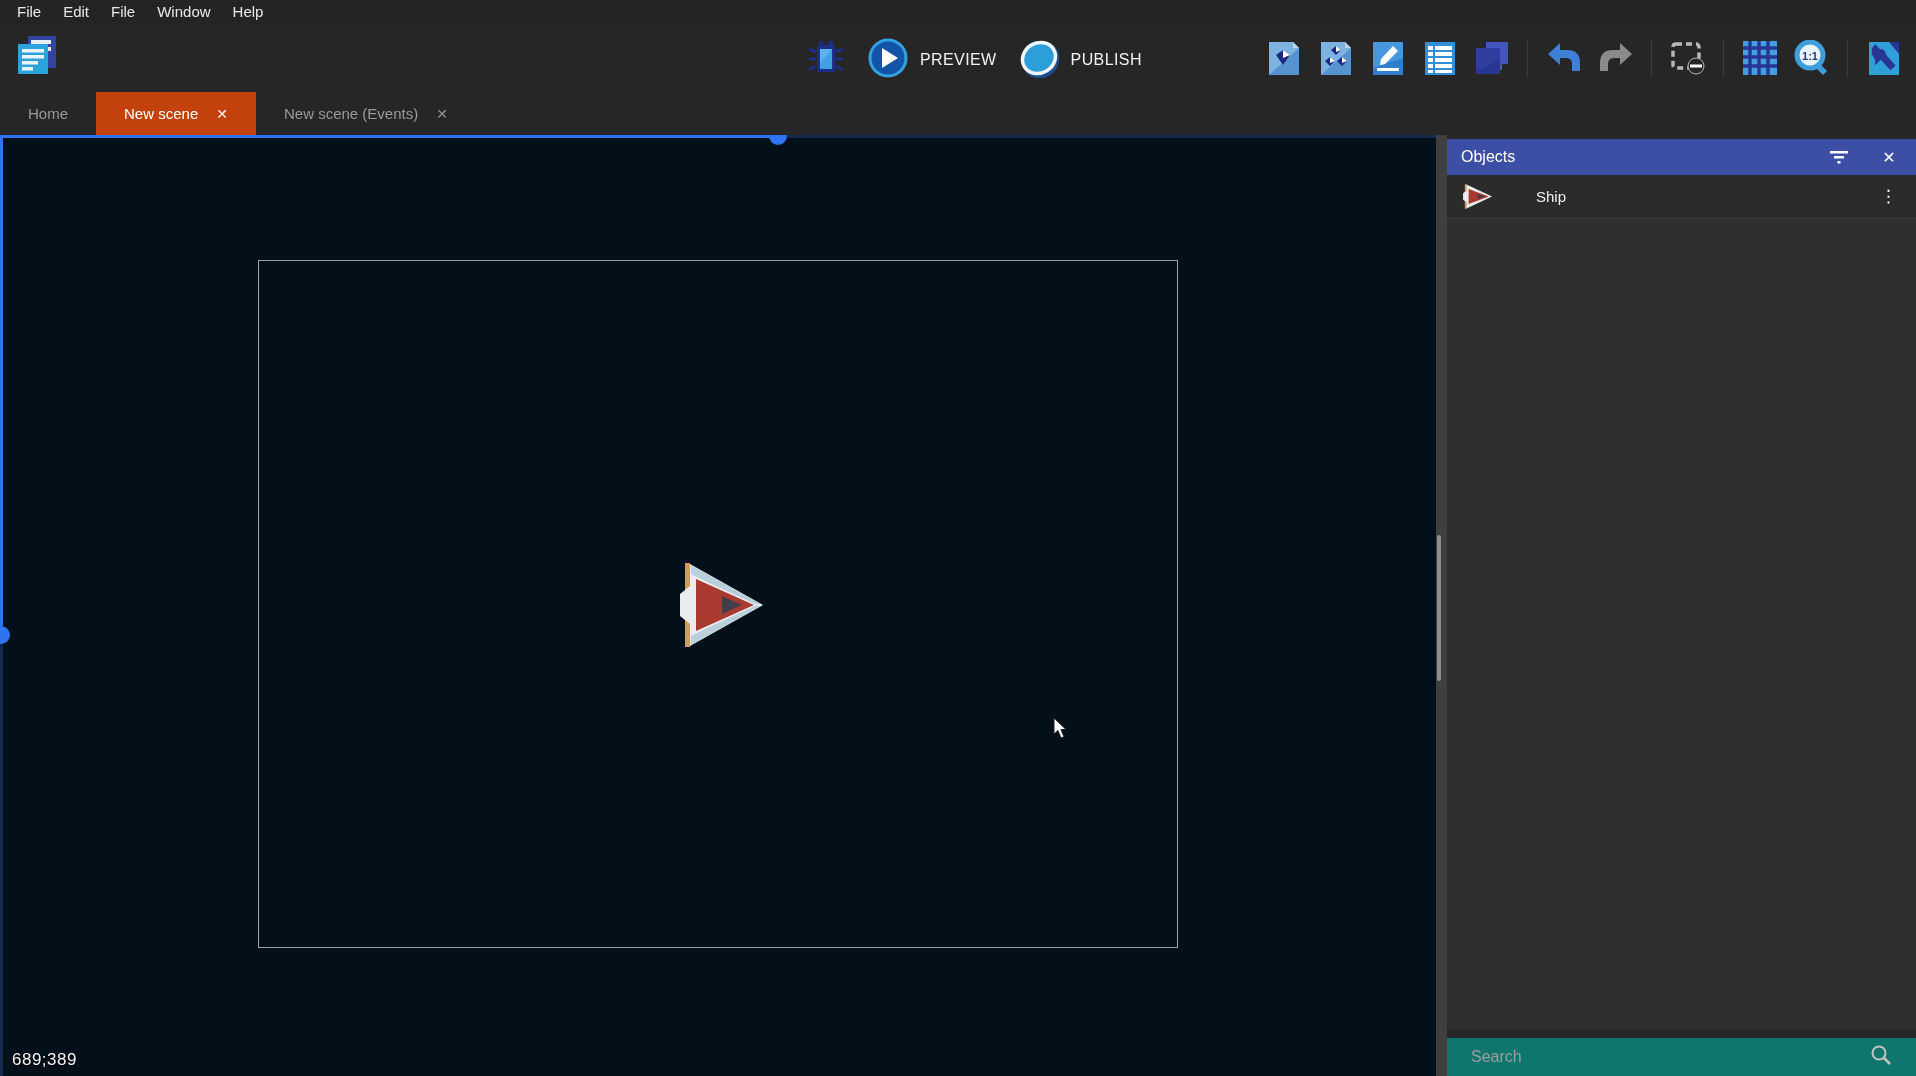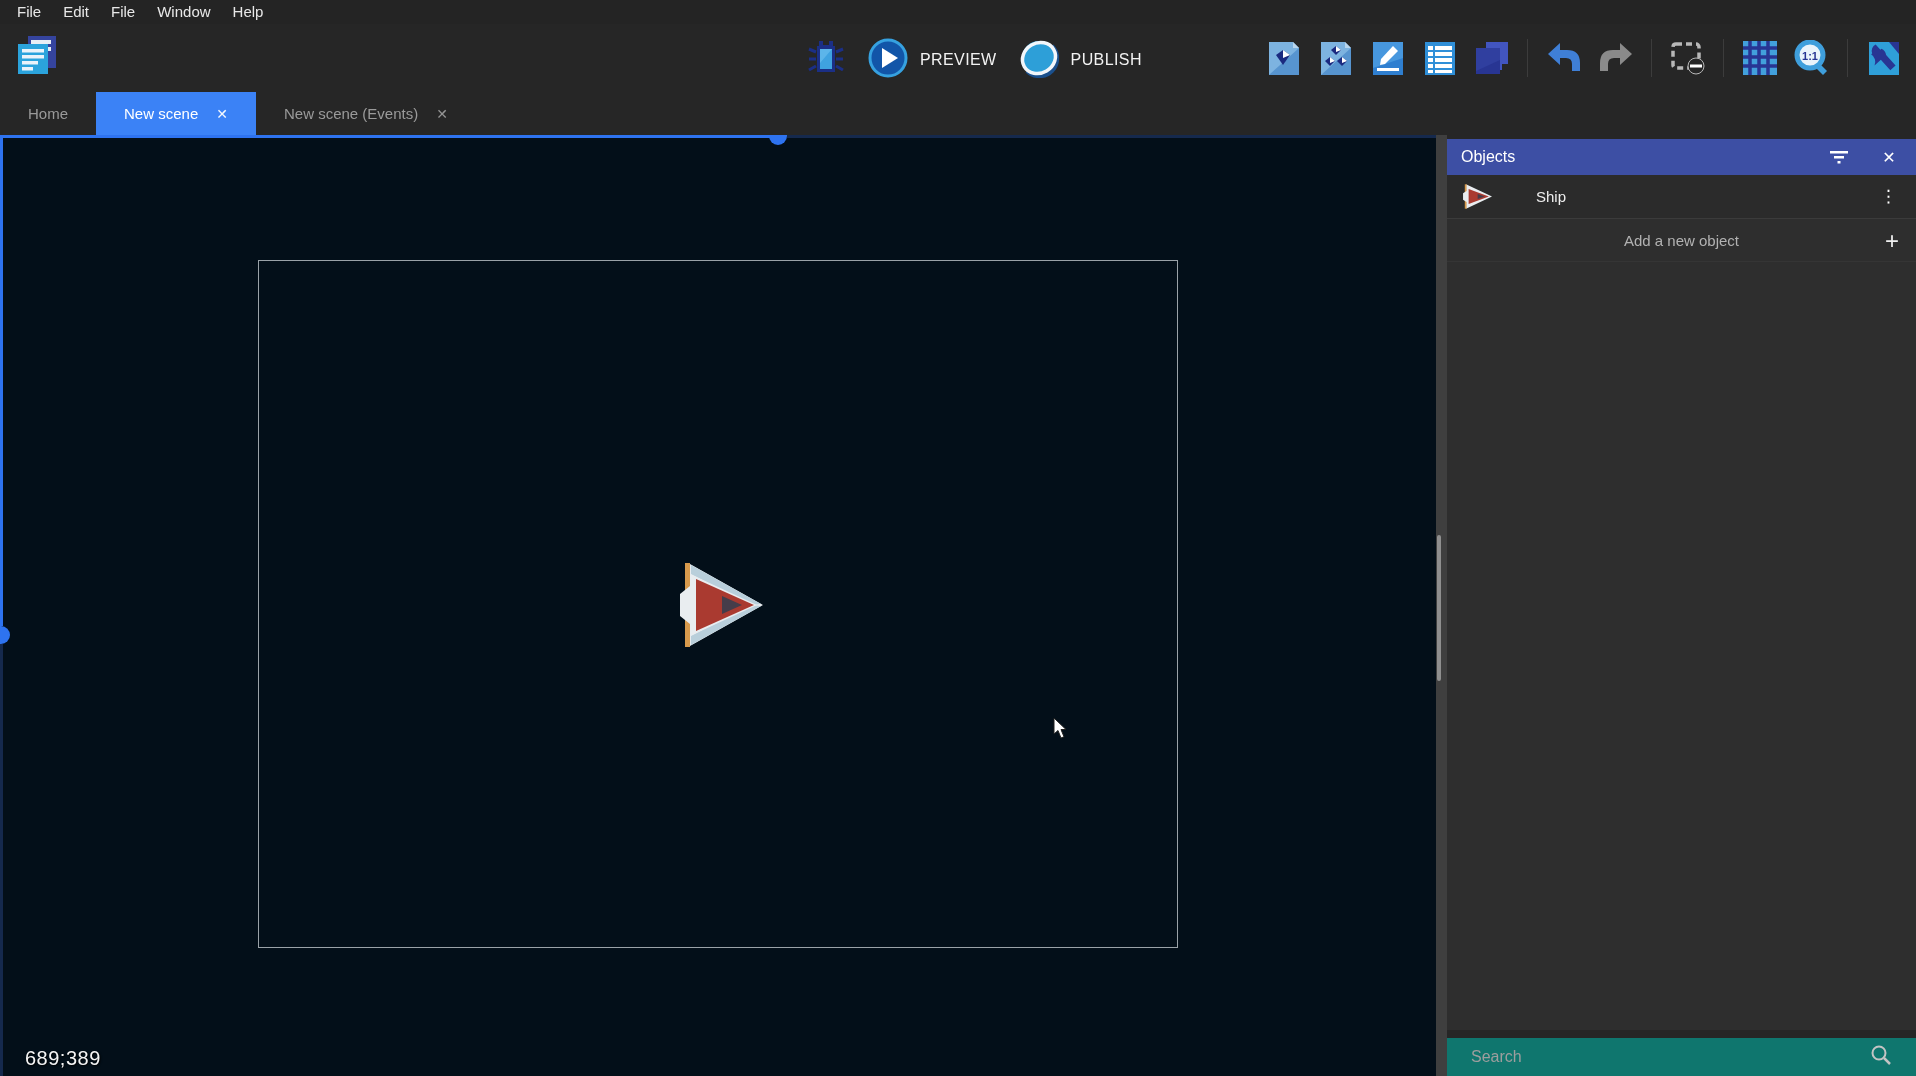--- a/index.html
+++ b/index.html
@@ -18,38 +18,38 @@
   .tb-btn { display:flex; align-items:center; gap:12px; margin-right:22px; cursor:pointer; }
   .tb-label { color:#f2f2f2; font-size:16px; letter-spacing:.4px; }
   .tb-right { position:absolute; right:14px; top:15px; display:flex; align-items:center; gap:15px; }
   .tb-icon { width:37px; height:37px; display:flex; align-items:center; justify-content:center; cursor:pointer; }
   .tb-sep { width:1px; height:38px; background:#3c3c3c; margin:0 2px; }
 
   
   .tabbar { position:absolute; left:0; top:92px; width:100%; height:43px; background:#262626;
             display:flex; align-items:stretch; z-index:28; }
   .tab { display:flex; align-items:center; padding:0 28px; font-size:15px; color:#9a9a9a; cursor:pointer; }
-  .tab.active { background:#3b82f6; color:#ffffff; }
+  .tab.active { background:#c2410c; color:#ffffff; }
   .tab .close { margin-left:18px; font-size:14px; color:inherit; opacity:.95; cursor:pointer; }
 
   
   .main { position:absolute; left:0; top:135px; width:1916px; height:941px; }
   .canvas { position:absolute; left:0; top:0; width:1436px; height:941px; background:#030f19; overflow:hidden; }
 
   .hscroll-track-a { position:absolute; left:0; top:0; width:770px; height:3px; background:#2e73f0; }
   .hscroll-track-b { position:absolute; left:787px; top:0; width:649px; height:3px; background:#15294d; }
   .hscroll-handle { position:absolute; left:769px; top:-8px; width:18px; height:18px; border-radius:50%; background:#2e73f0; }
   .vscroll-track-a { position:absolute; left:0; top:0; width:3px; height:491px; background:#2e73f0; }
   .vscroll-track-b { position:absolute; left:0; top:509px; width:3px; height:432px; background:#15294d; }
   .vscroll-handle { position:absolute; left:-8px; top:491px; width:18px; height:18px; border-radius:50%; background:#2e73f0; }
 
   .scene-frame { position:absolute; left:258px; top:125px; width:920px; height:688px;
                  border:1px solid #9aa2a8; background:transparent; }
   .ship { position:absolute; left:677px; top:427px; width:86px; height:86px; }
-  .coords { position:absolute; left:25px; bottom:6px; color:#f5f5f5; font-size:20px;
+  .coords { position:absolute; left:12px; bottom:6px; color:#f5f5f5; font-size:17px;
             text-shadow:1px 1px 2px #000; letter-spacing:.5px; }
   .cursor { position:absolute; left:1053px; top:583px; width:16px; height:22px; z-index:40; }
 
   
   .divider { position:absolute; left:1436px; top:0; width:11px; height:941px; background:#3f3f3f; }
   .divider-thumb { position:absolute; left:1px; top:400px; width:4px; height:146px; background:#8f8f8f; border-radius:2px; }
 
   
   .panel { position:absolute; left:1447px; top:0; width:469px; height:941px; background:#2e2e2e; }
   .panel-gap { position:absolute; left:0; top:0; width:100%; height:4px; background:#262626; }
@@ -325,24 +325,20 @@
             <rect x="8" y="1" width="6" height="84" fill="#d89a4c"></rect>
             <polygon points="13,2 86,43 13,84 13,62 3,54 3,32 13,24" fill="#e9edf0"></polygon>
             <polygon points="19,17 77,43 19,69" fill="#aa3a30"></polygon>
             <polygon points="45,34 65,43 45,52" fill="#453d4a"></polygon>
           </svg>
         </span>
         <span class="object-name">Ship</span>
         <span class="object-menu">⋮</span>
       </div>
 
-      <div class="add-row">
-        <span class="add-label">Add a new object</span>
-        <span class="add-plus">+</span>
-      </div>
 
       <div class="panel-search-gap"></div>
       <div class="search-bar">
         <input class="search-input" type="text" placeholder="Search" style="">
         <span>
           <svg class="search-icon" viewBox="0 0 22 22">
             <circle cx="9" cy="9" r="6.5" fill="none" stroke="#c4c4c4" stroke-width="2"></circle>
             <line x1="14" y1="14" x2="20" y2="20" stroke="#c4c4c4" stroke-width="2.5"></line>
           </svg>
         </span>

